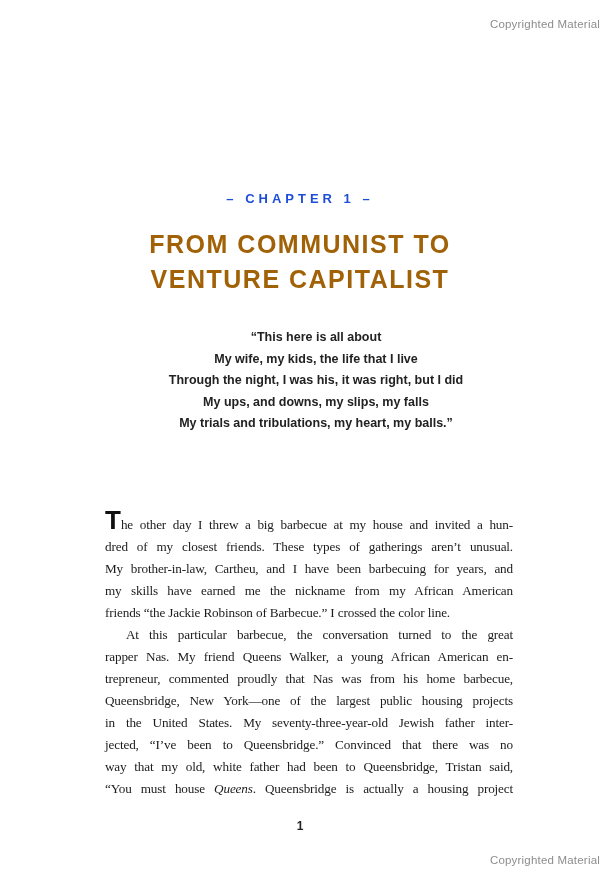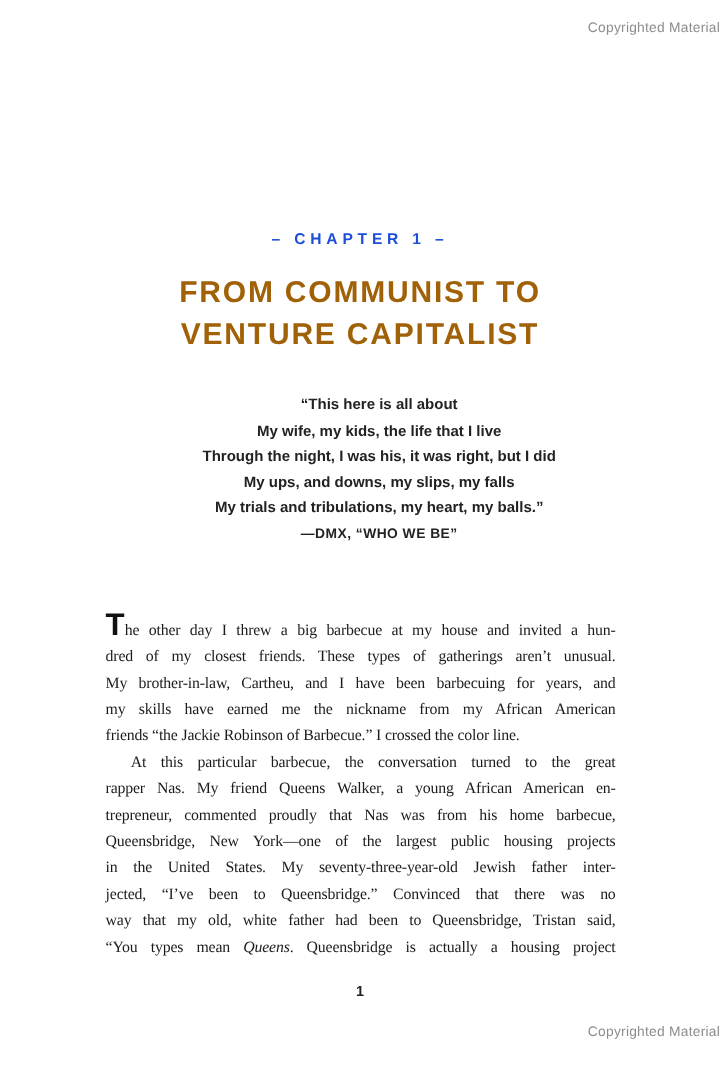--- a/index.html
+++ b/index.html
@@ -75,21 +75,21 @@
     position: absolute;
     top: 514px;
     left: 88px;
     width: 425px;
     font-family: "Liberation Serif", serif;
     font-size: 13.2px;
     letter-spacing: -0.15px;
     line-height: 22px;
     color: #1b1b1b;
   }
-  .line { text-align: justify; }
+  .line { text-align: justify; margin-left: 17px; }
   .line.just { text-align-last: justify; }
   .line.indent { text-indent: 21px; }
   .dropcap {
     font-family: "Liberation Sans", sans-serif;
     font-weight: bold;
     font-size: 26px;
     line-height: 0;
     letter-spacing: 0;
     vertical-align: baseline;
     color: #111111;
@@ -120,42 +120,41 @@
     <div>FROM COMMUNIST TO</div>
     <div>VENTURE CAPITALIST</div>
   </div>
 
   <div class="epigraph">
     <div class="ep-line">“This here is all about</div>
     <div class="ep-line">My wife, my kids, the life that I live</div>
     <div class="ep-line">Through the night, I was his, it was right, but I did</div>
     <div class="ep-line">My ups, and downs, my slips, my falls</div>
     <div class="ep-line">My trials and tribulations, my heart, my balls.”</div>
-    <div class="ep-attr">—DMX, “WHO WE BE”</div>
   </div>
 
   <div class="body-text">
 
     <div class="paragraph">
       <div class="line just"><span class="dropcap">T</span><span>he other day I threw a big barbecue at my house and invited a hun-</span></div>
       <div class="line just">dred of my closest friends. These types of gatherings aren’t unusual.</div>
       <div class="line just">My brother-in-law, Cartheu, and I have been barbecuing for years, and</div>
       <div class="line just">my skills have earned me the nickname from my African American</div>
       <div class="line">friends “the Jackie Robinson of Barbecue.” I crossed the color line.</div>
     </div>
 
     <div class="paragraph">
       <div class="line just indent">At this particular barbecue, the conversation turned to the great</div>
       <div class="line just">rapper Nas. My friend Queens Walker, a young African American en-</div>
       <div class="line just">trepreneur, commented proudly that Nas was from his home barbecue,</div>
       <div class="line just">Queensbridge, New York—one of the largest public housing projects</div>
       <div class="line just">in the United States. My seventy-three-year-old Jewish father inter-</div>
       <div class="line just">jected, “I’ve been to Queensbridge.” Convinced that there was no</div>
       <div class="line just">way that my old, white father had been to Queensbridge, Tristan said,</div>
-      <div class="line just"><span>“You types mean </span><i>Queens</i><span>. Queensbridge is actually a housing project</span></div>
+      <div class="line just"><span>“You must house </span><i>Queens</i><span>. Queensbridge is actually a housing project</span></div>
     </div>
 
   </div>
 
   <div class="page-number">1</div>
 
   <div class="copyright bottom">Copyrighted Material</div>
 
 </div>
 

